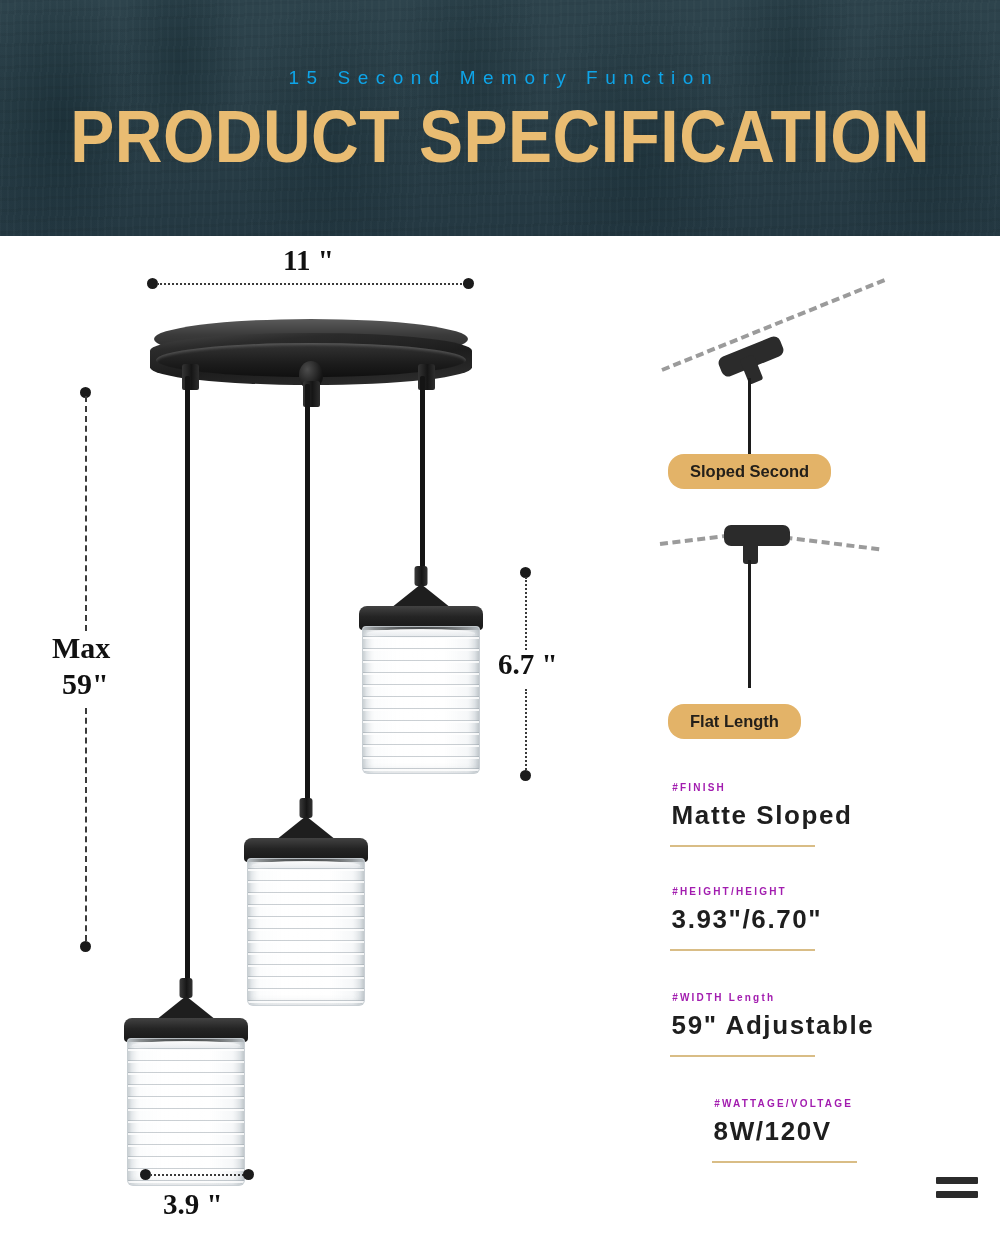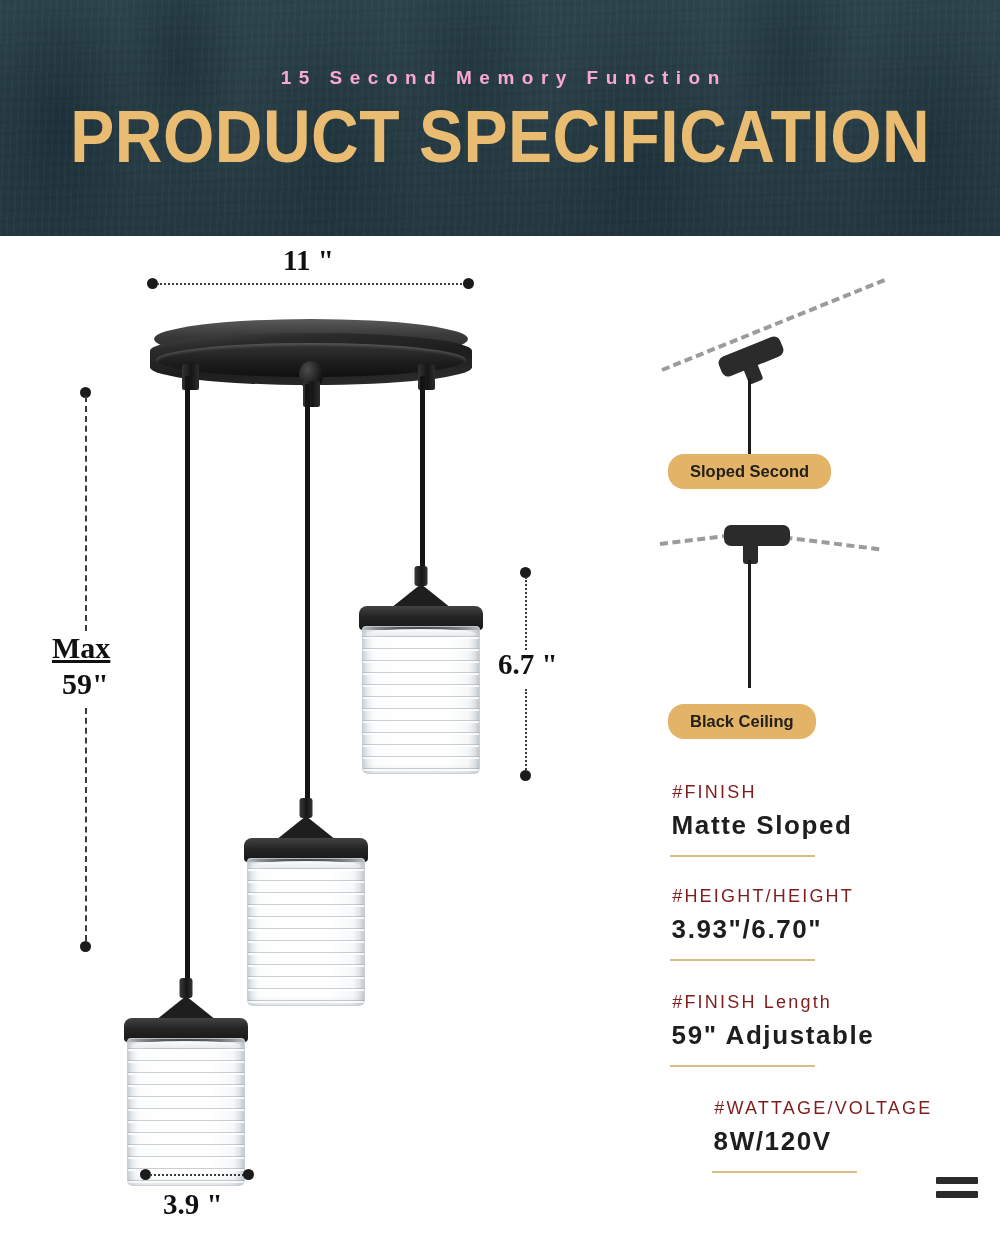--- a/index.html
+++ b/index.html
@@ -32,21 +32,21 @@
     position:absolute; inset:0;
     background-image:
       repeating-linear-gradient(92deg, rgba(255,255,255,.020) 0 2px, rgba(0,0,0,0) 2px 7px),
       repeating-linear-gradient(178deg, rgba(0,0,0,.045) 0 3px, rgba(0,0,0,0) 3px 11px);
   }
   .banner-inner{
     position:absolute; inset:0; display:flex; flex-direction:column;
     align-items:center; justify-content:center;
   }
   .banner-sub{
-    color:#f9a8d4; font-size:19px; font-weight:700;
+    color:#0ea5e9; font-size:19px; font-weight:400;
     letter-spacing:7.5px; text-indent:7.5px;
     margin-bottom:14px; white-space:nowrap;
   }
   .banner-title{
     color:#e9bc72; font-size:66px; font-weight:bold;
     letter-spacing:0.5px; text-indent:.5px; white-space:nowrap;
     line-height:1;
     font-family:"Liberation Sans", sans-serif;
     transform:scaleY(1.12); transform-origin:center;
   }
@@ -157,21 +157,21 @@
 
   .badge{
     position:absolute; background:#e3b368; color:#24201a;
     font-size:16.5px; font-weight:bold; border-radius:16px;
     padding:8px 22px; white-space:nowrap;
     font-family:"Liberation Sans", sans-serif;
   }
 
   .spec{ position:absolute; left:30px; width:300px; }
   .spec-label{
-    color:#7f1d1d; font-size:18px; font-weight:normal;
+    color:#a21caf; font-size:10px; font-weight:bold;
     letter-spacing:2.2px; text-indent:2.2px; white-space:nowrap;
     margin-bottom:7px;
   }
   .spec-value{
     color:#1e1e1e; font-size:26px; font-weight:bold;
     letter-spacing:1.6px; text-indent:1.6px; white-space:nowrap;
   }
   .spec-rule{
     margin-top:14px; width:145px; height:2px; background:#d9bd86;
   }
@@ -241,21 +241,21 @@
     <div class="lamp-cap"></div>
     <div class="lamp-glass">
       <div class="lamp-glass-top"></div>
       <div class="lamp-ribs"></div>
     </div>
   </div>
 
   <div>
     <div class="dim-dot" style="left:80px; top:151px;"></div>
     <div class="dim-v" style="left:85px; top:160px; height:235px;"></div>
-    <div class="dim-label" style="left:52px; top:395px; font-size:30px;text-decoration:underline;">Max</div>
+    <div class="dim-label" style="left:52px; top:395px; font-size:30px;">Max</div>
     <div class="dim-label" style="left:62px; top:431px; font-size:30px;">59"</div>
     <div class="dim-v" style="left:85px; top:472px; height:233px;"></div>
     <div class="dim-dot" style="left:80px; top:705px;"></div>
   </div>
 
   <div>
     <div class="dim-dot" style="left:520px; top:331px;"></div>
     <div class="dim-v dotted" style="left:525px; top:341px; height:73px;"></div>
     <div class="dim-label" style="left:498px; top:412px; font-size:29px;">6.7 "</div>
     <div class="dim-v dotted" style="left:525px; top:453px; height:81px;"></div>
@@ -280,36 +280,36 @@
   </div>
   <div class="badge" style="left:28px; top:218px;">Sloped Second</div>
 
   <div class="ceiling-fig" style="top:282px; height:210px;">
     <div class="dash-line" style="left:20px; top:24px; width:108px; transform:rotate(-7deg); transform-origin:left center;"></div>
     <div class="dash-line" style="left:132px; top:16px; width:108px; transform:rotate(7deg); transform-origin:left center;"></div>
     <div class="mount-t-bar" style="left:84px; top:7px; width:66px; height:21px;"></div>
     <div class="mount-t-neck" style="left:103px; top:24px; width:15px; height:22px;"></div>
     <div class="mount-stem" style="left:108px; top:42px; height:128px;"></div>
   </div>
-  <div class="badge" style="left:28px; top:468px;">Black Ceiling</div>
+  <div class="badge" style="left:28px; top:468px;">Flat Length</div>
 
   <div class="spec" style="top:546px;">
     <div class="spec-label">#FINISH</div>
     <div class="spec-value">Matte Sloped</div>
     <div class="spec-rule"></div>
   </div>
 
   <div class="spec" style="top:650px;">
     <div class="spec-label">#HEIGHT/HEIGHT</div>
     <div class="spec-value">3.93"/6.70"</div>
     <div class="spec-rule"></div>
   </div>
 
   <div class="spec" style="top:756px;">
-    <div class="spec-label">#FINISH Length</div>
+    <div class="spec-label">#WIDTH Length</div>
     <div class="spec-value">59" Adjustable</div>
     <div class="spec-rule"></div>
   </div>
 
   <div class="spec" style="top:862px;margin-left:42px;">
     <div class="spec-label">#WATTAGE/VOLTAGE</div>
     <div class="spec-value">8W/120V</div>
     <div class="spec-rule"></div>
   </div>
 

